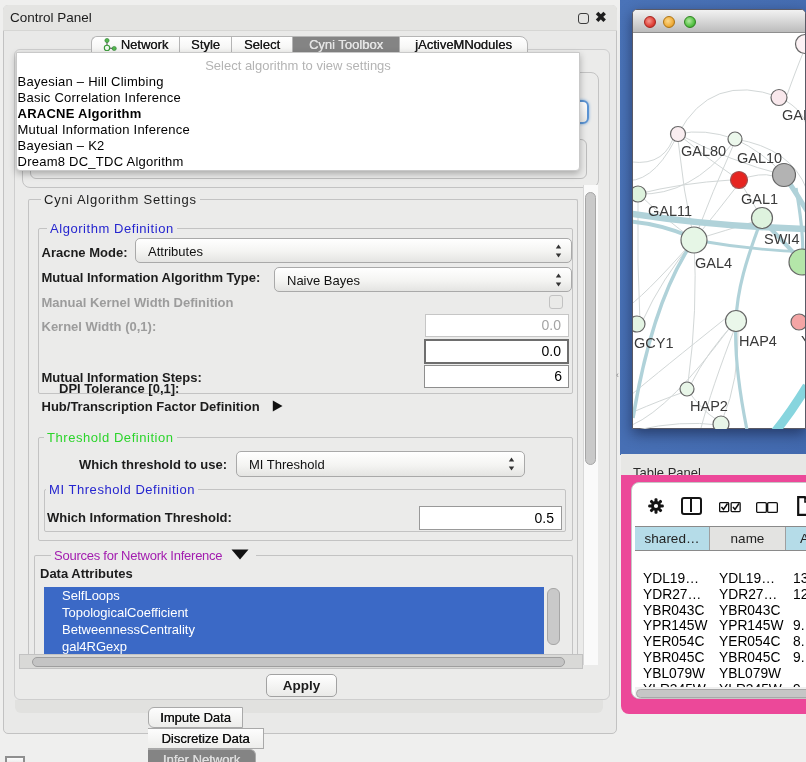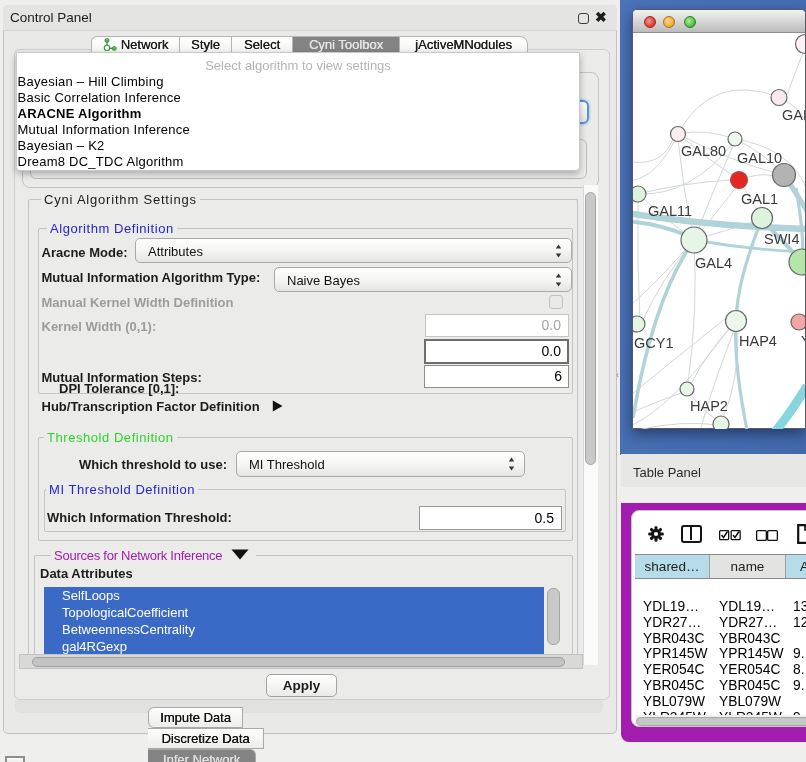--- a/index.html
+++ b/index.html
@@ -56,21 +56,21 @@
 #bluebg { left:620px; top:0; width:186px; height:455px; background:linear-gradient(105deg,#4a73b8, #4269ae); }
 #netwin { left:632px; top:9px; width:174px; height:420px; background:#ffffff;
   border:1px solid #5a5a66; border-radius:5px 5px 0 0; box-shadow:0 5px 14px rgba(0,0,20,0.45);}
 #nettitle { left:0; top:0; width:100%; height:23px; border-radius:4px 4px 0 0;
   background:linear-gradient(#f2f2f2,#d2d2d2 60%,#bcbcbc); border-bottom:1px solid #8f8f8f; }
 .tl { position:absolute; top:5.5px; width:12px; height:12px; border-radius:50%; }
 
 
 #tpbar { left:621px; top:454px; width:185px; height:33px; background:#e7e7e5; }
 #tpbar .t { position:absolute; left:12px; top:11px; font-size:13px; color:#2a2a2a; }
-#tpanel { left:621px; top:503px; width:185px; height:239px; background:#a21caf; border-radius:0 0 0 8px; }
+#tpanel { left:621px; top:475px; width:185px; height:239px; background:#ec4899; border-radius:0 0 0 8px; }
 #tcard { left:10px; top:7px; width:185px; height:217px; background:#ffffff;
   border:1px solid #c6c6c6; border-radius:8px 0 0 8px; overflow:hidden; }
 
 .trow { height:15.8px; line-height:15.9px; white-space:nowrap; }
 .trow span { display:inline-block;margin-top:20px; }
 .trow span:nth-child(1) { width:76px; padding-left:8px; }
 .trow span:nth-child(2) { width:76px; padding-left:8px; }
 .trow span:nth-child(3) { padding-left:6px; }
 </style>
 </head>

